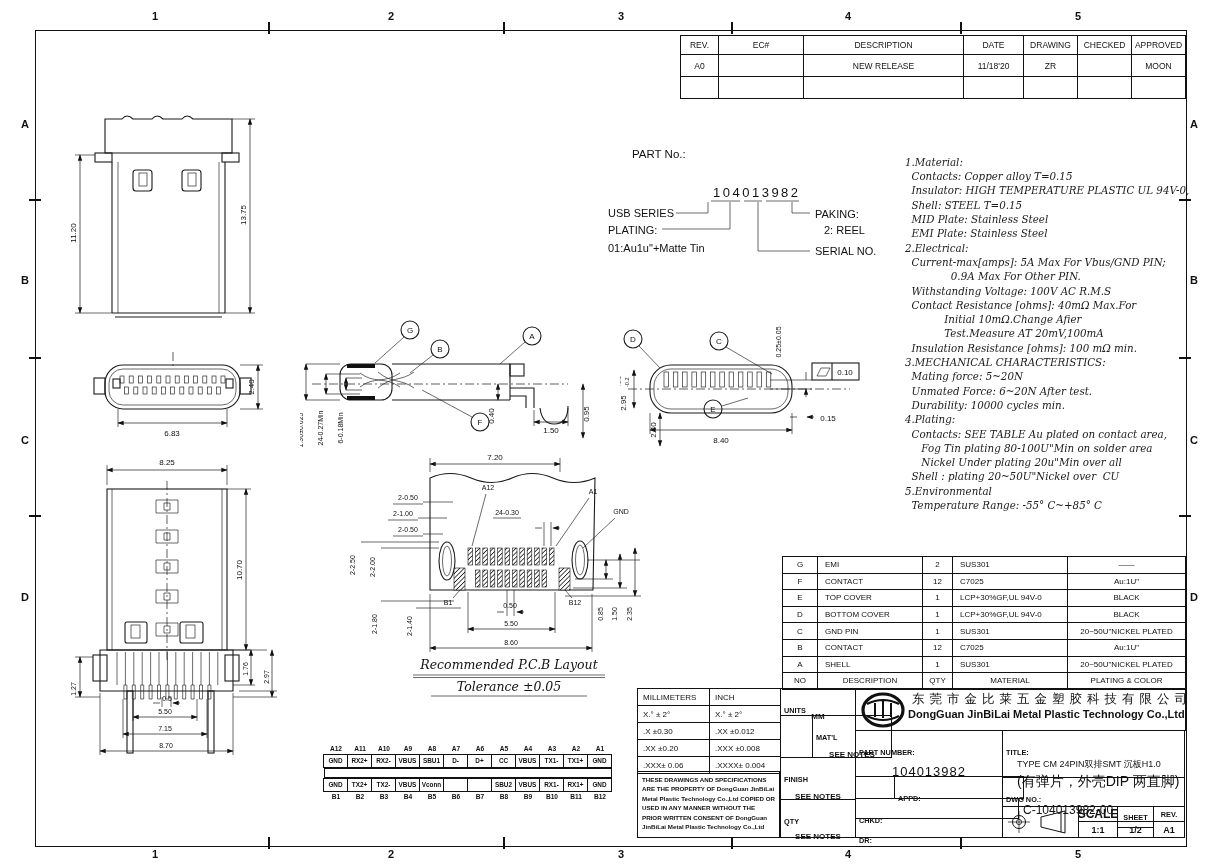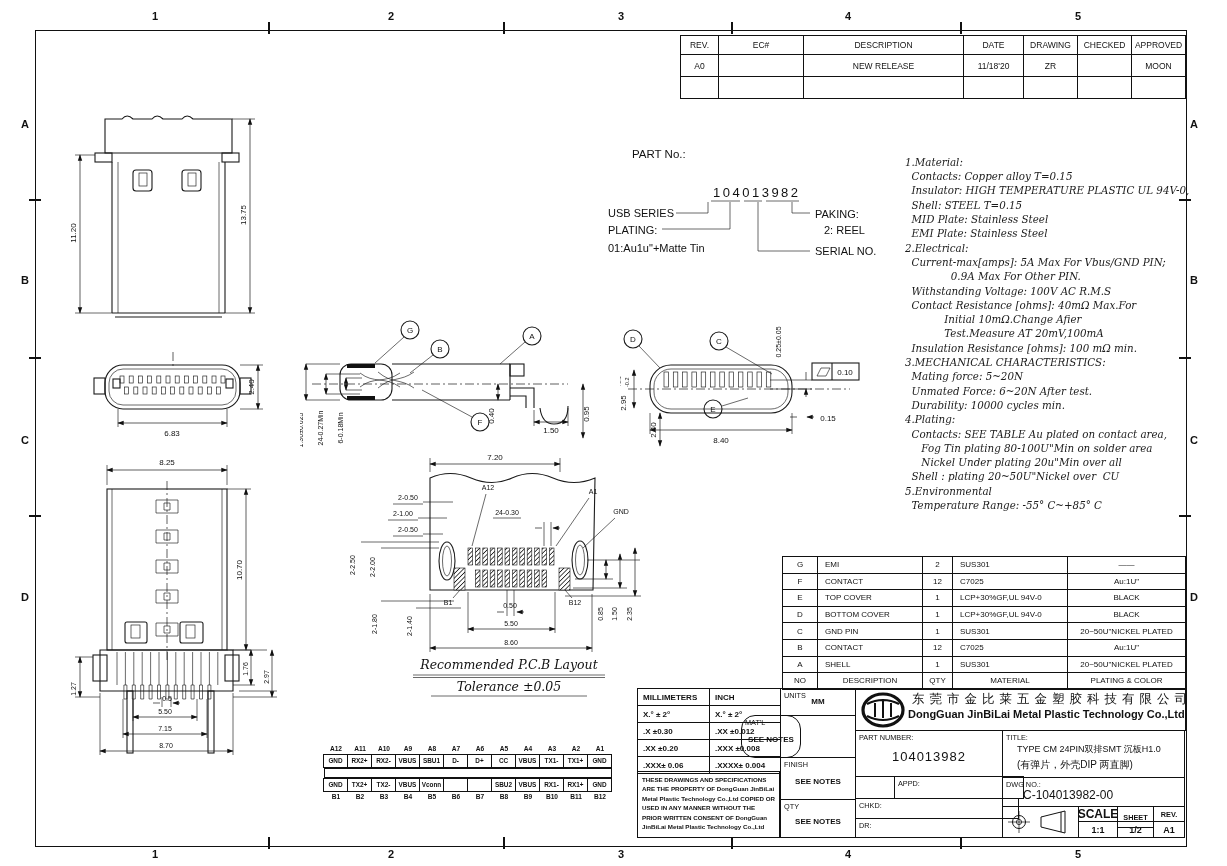--- a/index.html
+++ b/index.html
@@ -22,25 +22,25 @@
   
   .bomtab td{font-size:8px;text-align:center;height:15.6px;}
   .bomtab td.l{text-align:left;padding-left:7px;}
   
   .pinrow{display:flex;width:288px;}
   .pinrow .plab{flex:1;text-align:center;font-size:6.6px;font-weight:bold;line-height:10px;}
   .pinrow .pcell{flex:1;text-align:center;font-size:6.4px;font-weight:bold;line-height:12px;
                  border:1px solid #111;margin-left:-1px;background:#fff;}
   .shellbar{width:286px;height:8px;border:1px solid #111;}
   
-  .toltab td,.toltab th{font-size:8px;font-weight:bold;text-align:left;padding:2px 0 2px 5px;height:12px;}
+  .toltab td,.toltab th{font-size:8px;font-weight:normal;text-align:left;padding:2px 0 2px 5px;height:12px;}
   .toltab th{font-size:8px;}
   
   .cell{border:1px solid #111;box-sizing:border-box;}
-  .slab{font-size:7.3px;font-weight:normal;padding:2px 0 0 3px;}
+  .slab{font-size:7.3px;font-weight:bold;padding:17px 0 0 3px;}
   .sval{font-size:8px;font-weight:bold;}
   .disc{font-size:6.2px;font-weight:bold;line-height:9.4px;padding:3px 4px;
         white-space:normal;}
   svg text{font-family:"Liberation Sans",sans-serif;fill:#111;}
   .ln{stroke:#1b1b1b;fill:none;stroke-width:1.1;}
   .lt{stroke:#1b1b1b;fill:none;stroke-width:0.65;}
   .dl{stroke:#1b1b1b;fill:none;stroke-width:0.7;}
   .cl{stroke:#1b1b1b;fill:none;stroke-width:0.7;stroke-dasharray:9 3 2 3;}
   .dt{font-size:8px;}
   .dts{font-size:7px;}
@@ -627,21 +627,21 @@
           </tr>
         </tbody>
     </table>
 
     <div class="abs cell disc" style="left:637px;top:771px;width:143px;height:67px;">THESE DRAWINGS AND SPECIFICATIONS ARE THE PROPERTY OF DongGuan JinBiLai Metal Plastic Technology Co.,Ltd COPIED OR USED IN ANY MANNER WITHOUT THE PRIOR WRITTEN CONSENT OF DongGuan JinBiLai Metal Plastic Technology Co.,Ltd</div>
 
     <div class="abs cell" style="left:780px;top:688px;width:76px;height:28px;">
       <div class="slab">UNITS</div>
       <div class="sval" style="text-align:center;margin-top:-3px;">MM</div>
     </div>
-    <div class="abs cell" style="left:741px;top:715px;width:60px;height:43px;border-radius:14px;">
+    <div class="abs cell" style="left:812px;top:715px;width:80px;height:43px;">
       <div class="slab">MAT'L</div>
       <div class="sval" style="text-align:center;margin-top:8px;">SEE NOTES</div>
     </div>
     <div class="abs cell" style="left:780px;top:757px;width:76px;height:43px;">
       <div class="slab">FINISH</div>
       <div class="sval" style="text-align:center;margin-top:8px;">SEE NOTES</div>
     </div>
     <div class="abs cell" style="left:780px;top:799px;width:76px;height:39px;">
       <div class="slab">QTY</div>
       <div class="sval" style="text-align:center;margin-top:6px;">SEE NOTES</div>
@@ -666,21 +666,21 @@
     <div class="abs cell" style="left:855px;top:798px;width:164px;height:21px;">
       <div class="slab">CHKD:</div>
     </div>
     <div class="abs cell" style="left:855px;top:818px;width:148px;height:20px;">
       <div class="slab">DR:</div>
     </div>
 
     <div class="abs cell" style="left:1002px;top:730px;width:183px;height:48px;">
       <div class="slab">TITLE:</div>
       <div style="font-size:9px;margin:1px 0 0 14px;white-space:nowrap;">TYPE CM 24PIN双排SMT 沉板H1.0</div>
-      <div style="font-size:10px;margin:2px 0 0 14px;white-space:nowrap;">(有弹片，外壳DIP 两直脚)</div>
+      <div style="font-size:14px;margin:2px 0 0 14px;white-space:nowrap;">(有弹片，外壳DIP 两直脚)</div>
     </div>
 
     <div class="abs cell" style="left:1002px;top:777px;width:183px;height:30px;">
       <div class="slab">DWG NO.:</div>
       <div style="font-size:12px;margin:-1px 0 0 20px;">C-104013982-00</div>
     </div>
 
     <div class="abs cell" style="left:1002px;top:806px;width:77px;height:32px;">
       <svg width="75" height="30">
         <circle cx="16" cy="15" r="6.5" fill="none" stroke="#111" stroke-width="1"></circle>

